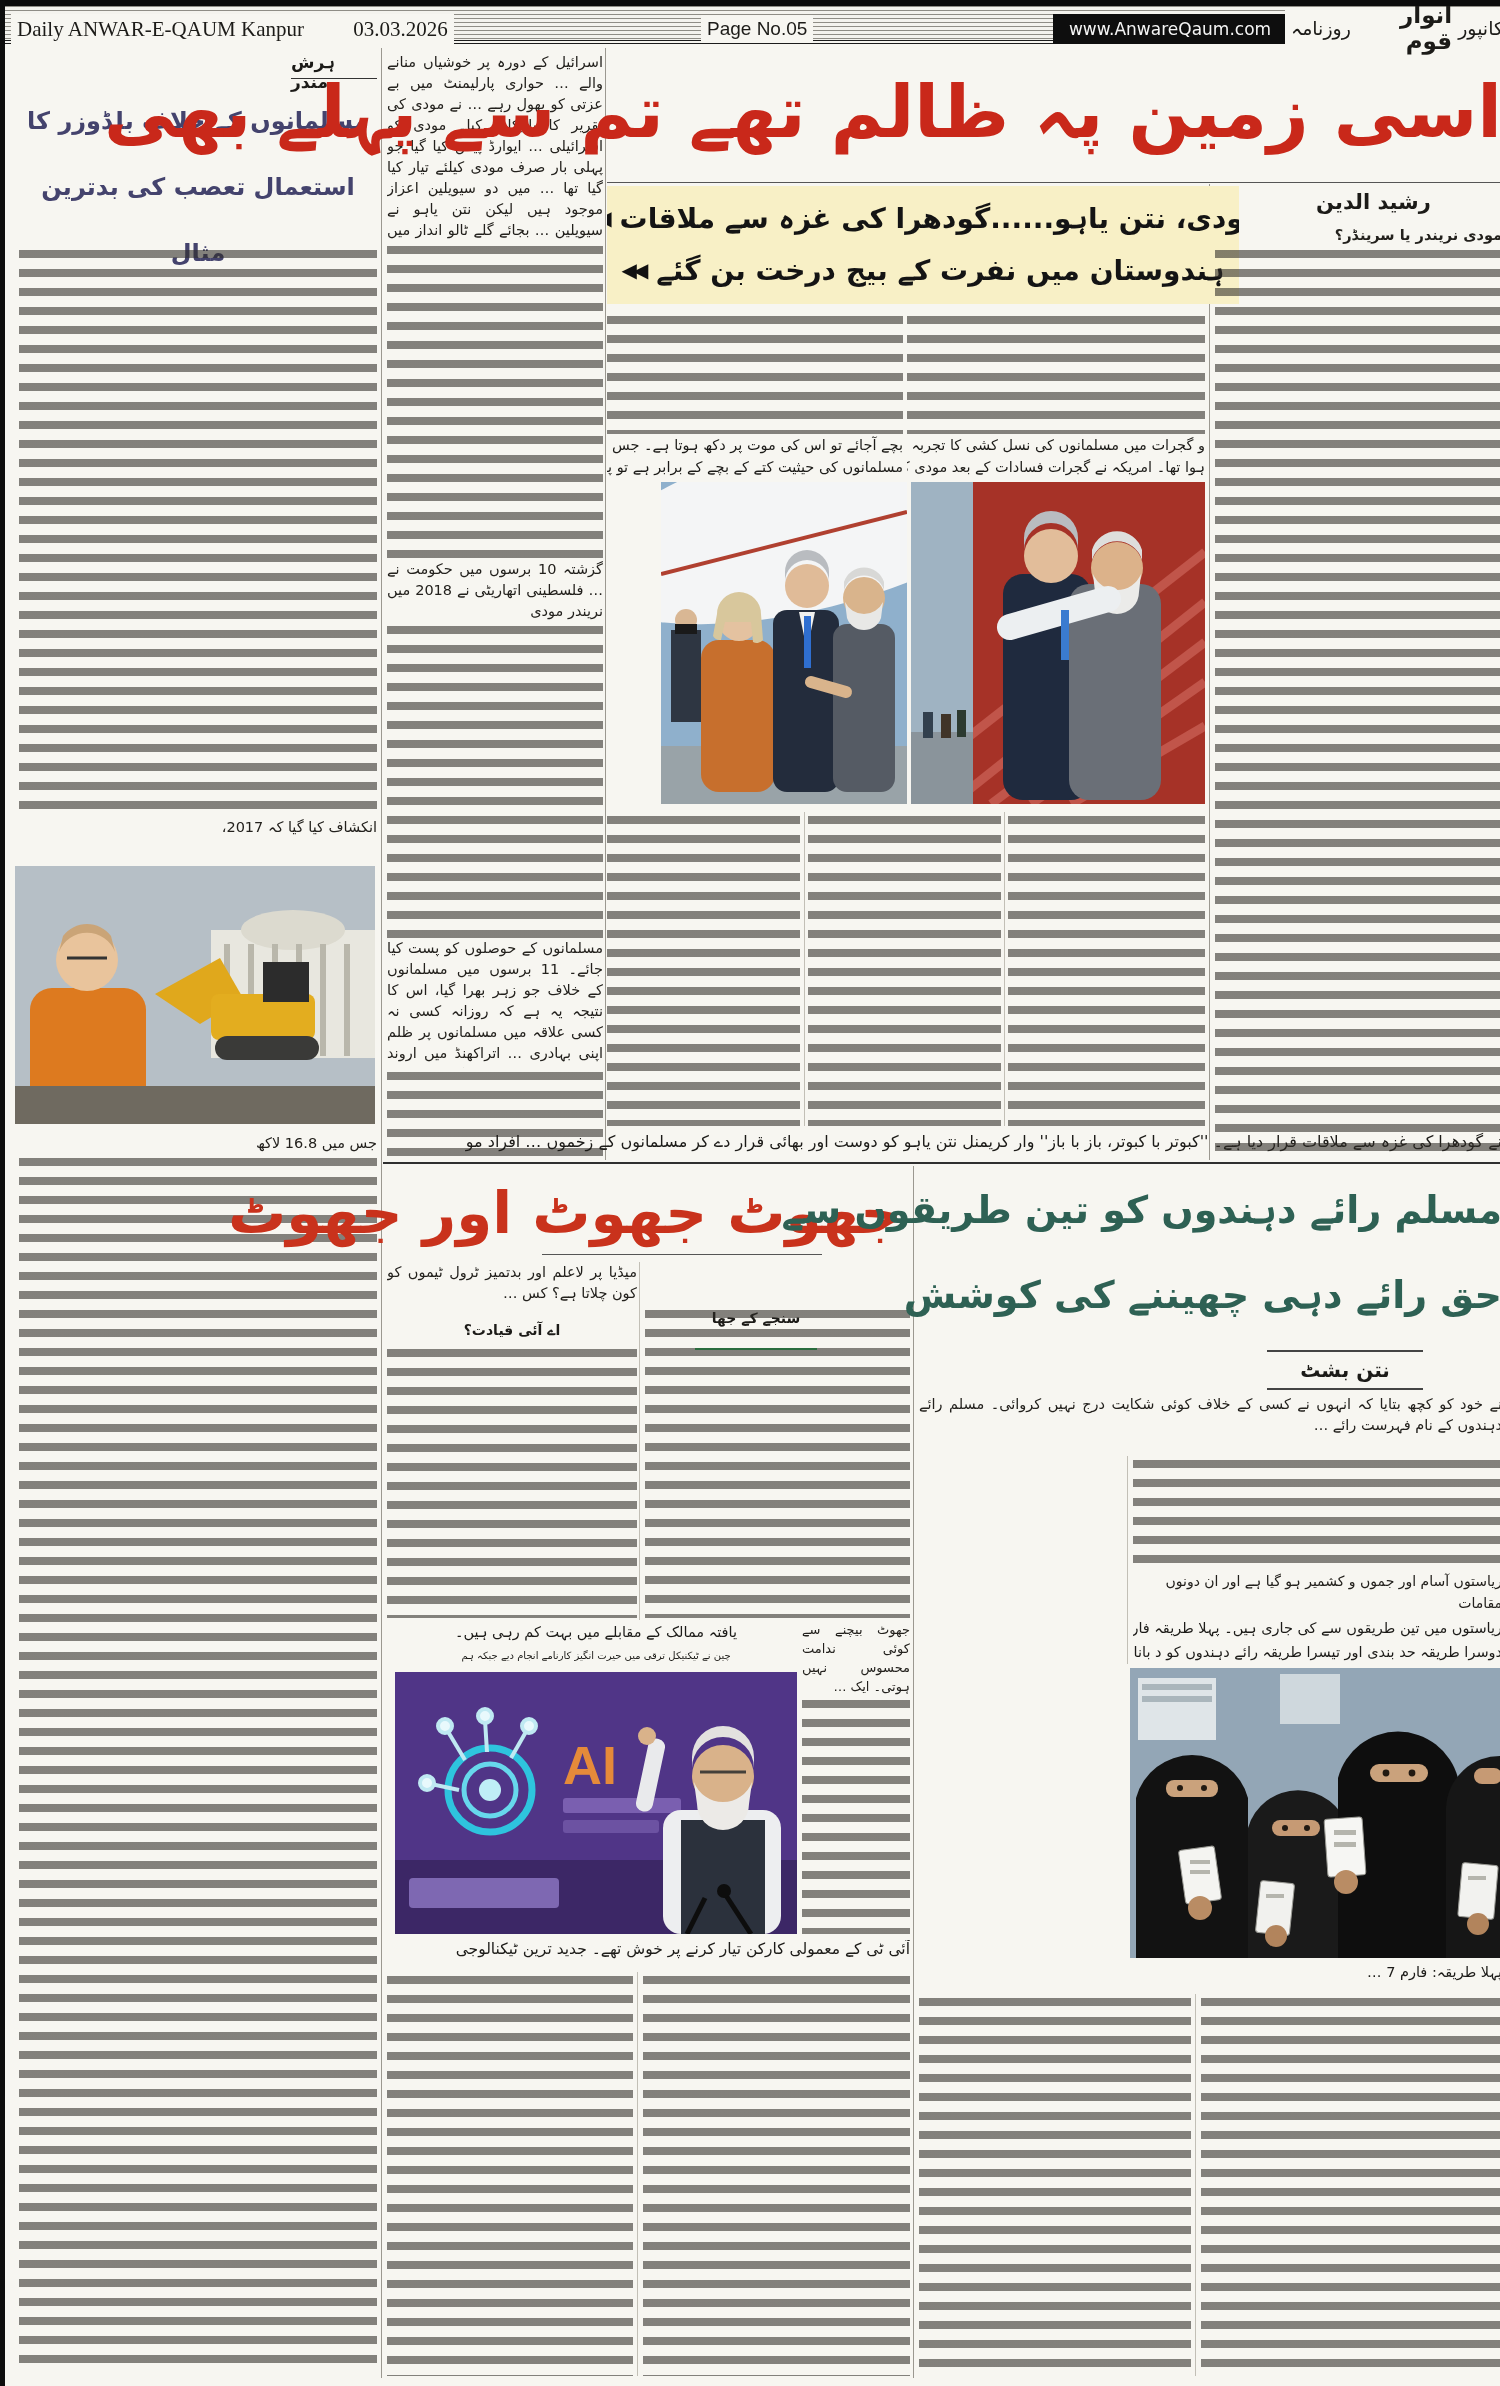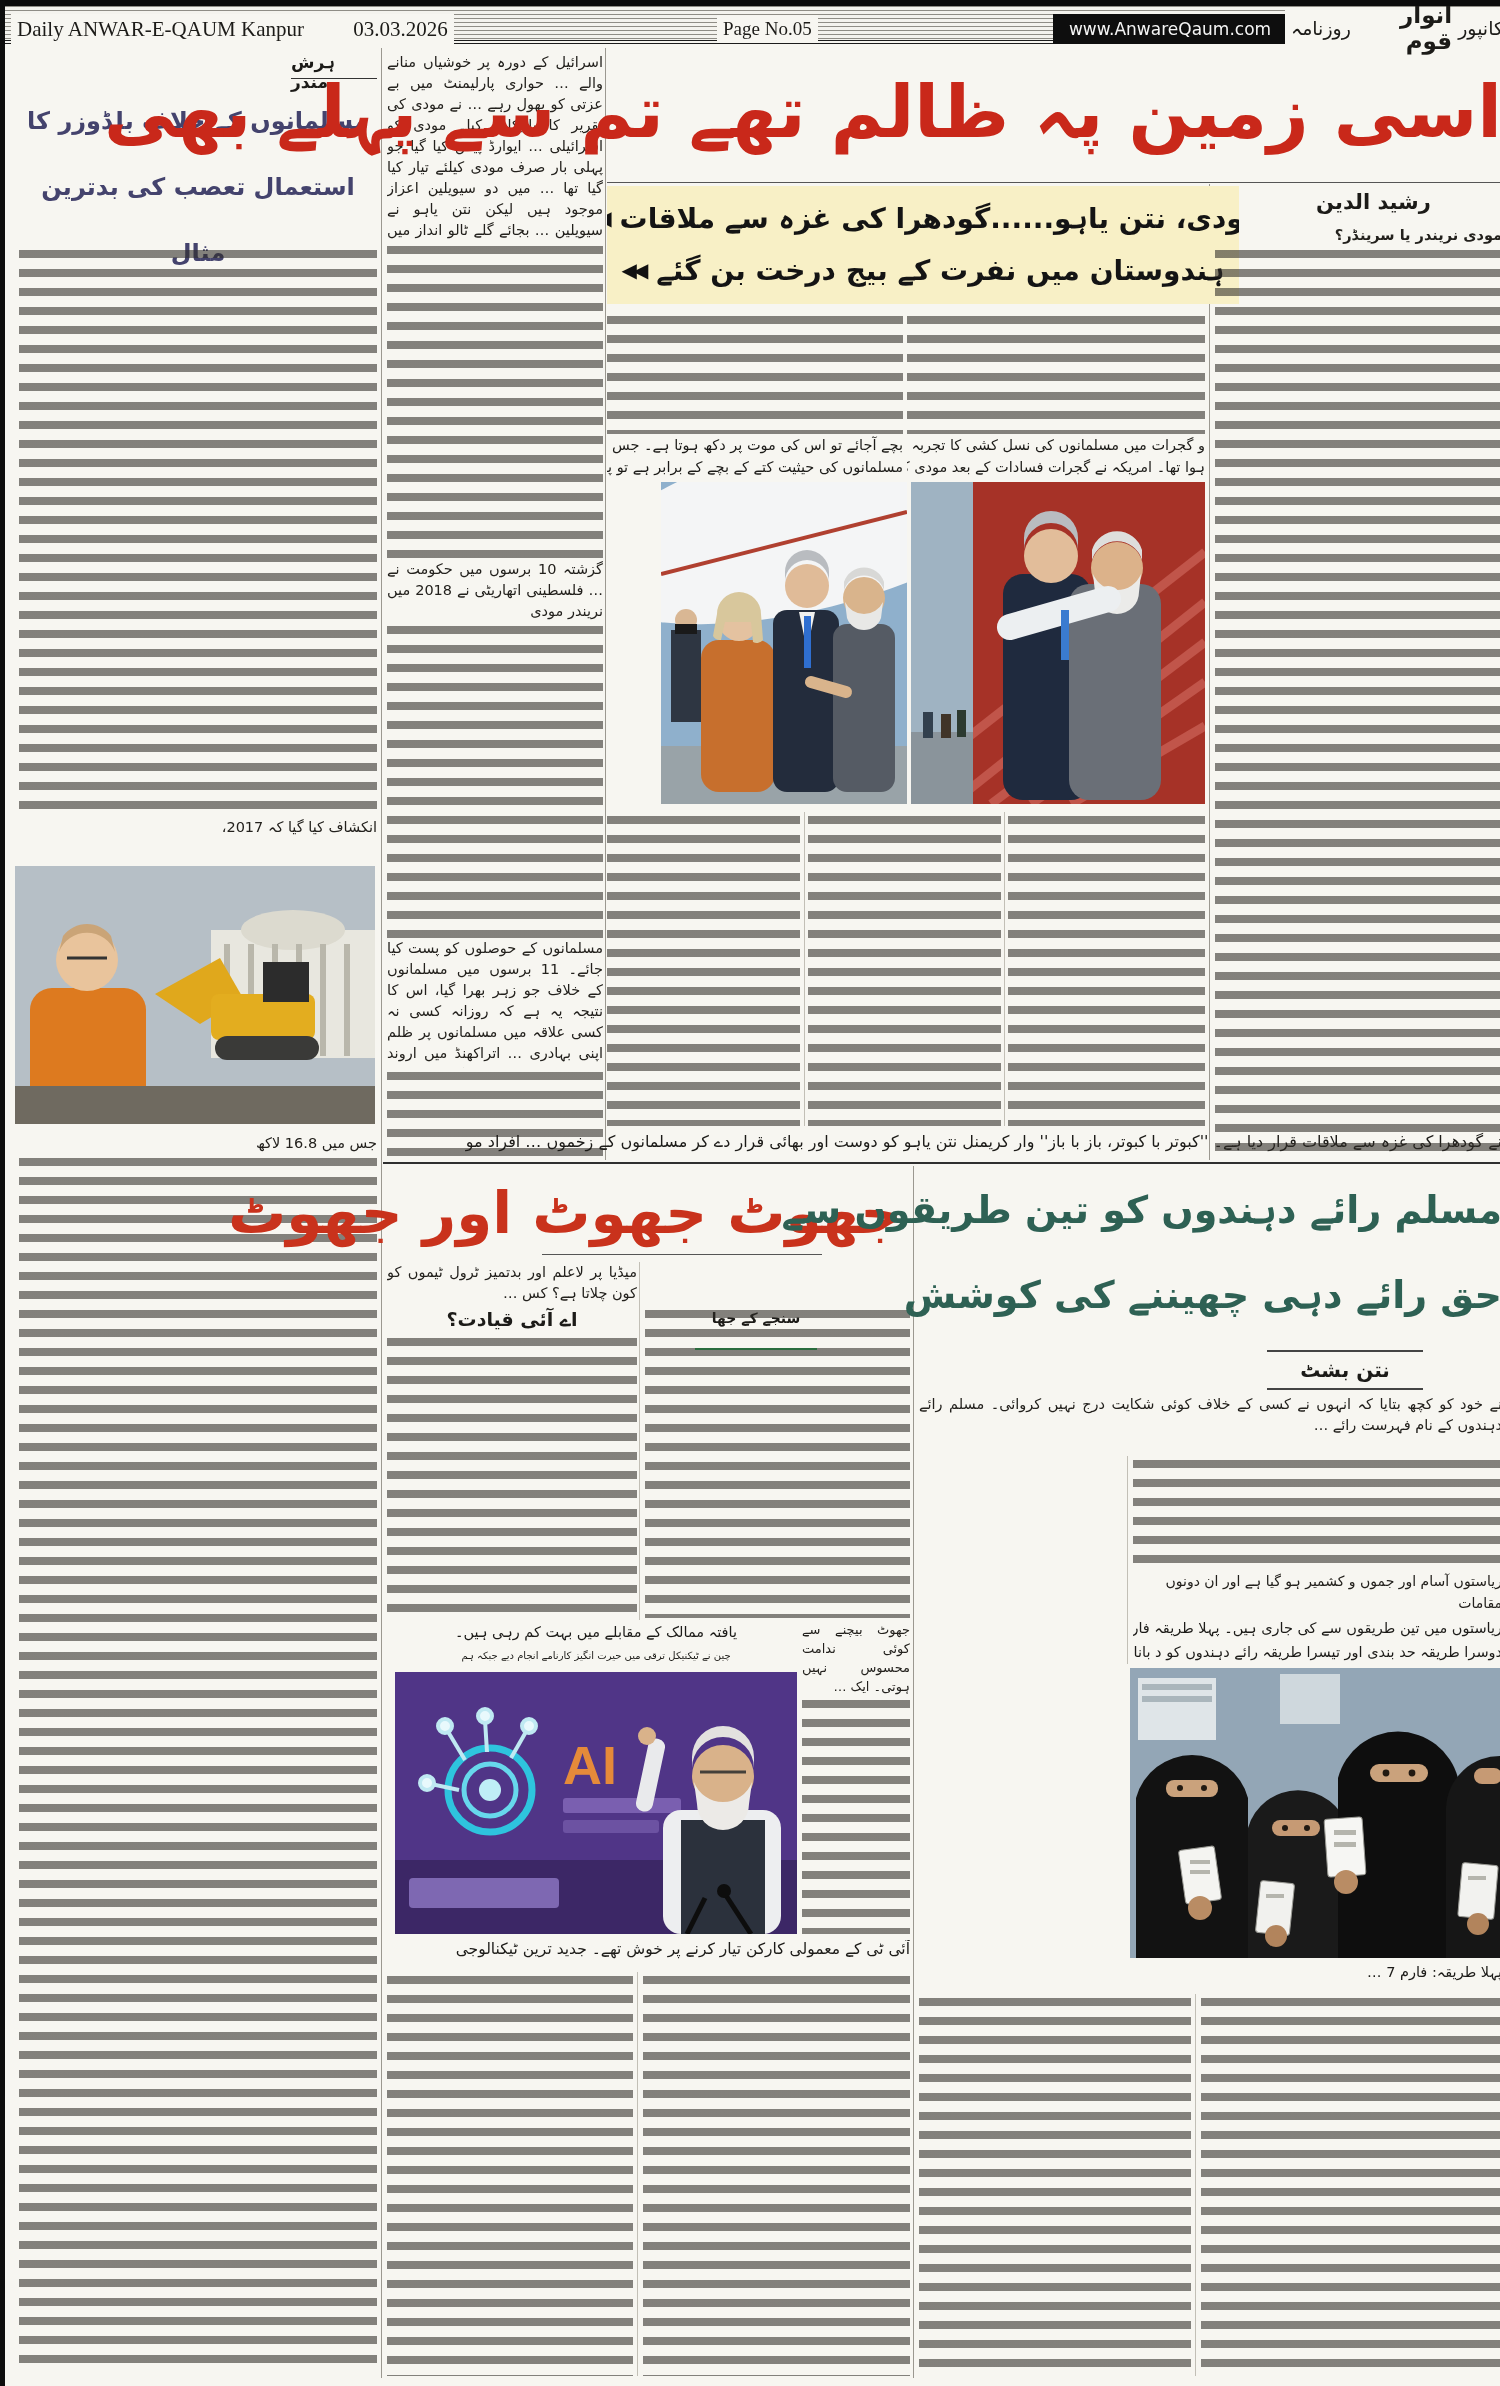--- a/index.html
+++ b/index.html
@@ -42,21 +42,21 @@
 </head>
 <body>
 
 <div id="page">
 
   <div id="hdr" class="abs">
     <div class="chip" style="left:6px;top:8px;height:30px;font-family:'Liberation Serif',serif;font-size:21px;gap:22px;">
       <span>Daily ANWAR-E-QAUM Kanpur</span>&nbsp;
       <span>03.03.2026</span>
     </div>
-    <div class="chip" style="left:712px;top:9px;height:28px;font-family:Liberation Serif, serif;font-size:19px;">Page No.05</div>
+    <div class="chip" style="left:696px;top:9px;height:28px;font-family:Liberation Sans, sans-serif;font-size:19px;">Page No.05</div>
     <div class="chip" style="left:1048px;top:8px;height:30px;background:#0e0e0e;color:#f5f5f5;font-size:17px;width:222px;justify-content:center;">www.AnwareQaum.com</div>
     <div class="chip ur" style="left:1280px;top:4px;height:36px;width:212px;justify-content:flex-end;font-size:19px;">
       <span>کانپور</span>&nbsp;
       <b style="font-size:23px;">انوار قوم</b>&nbsp;
       <span>روزنامہ</span>
     </div>
   </div>
 
   <div class="vr" style="left:376px;top:48px;height:2330px;"></div>
   <div class="vr" style="left:600px;top:48px;height:1112px;"></div>
@@ -208,21 +208,21 @@
     <div class="sim grow"></div>
   </div>
 
   <div class="abs ur" id="hl-jhoot" style="left:388px;top:1170px;width:509px;height:86px;">جھوٹ جھوٹ اور جھوٹ</div>
   <div class="hrl" style="left:537px;top:1254px;width:280px;"></div>
 
   <div class="abs ur byline" style="left:690px;top:1310px;width:122px;height:38px;font-size:14px;border-bottom:2px solid #22c55e;">سنجے کے جھا</div>
 
   <div class="abs col" style="left:382px;top:1262px;width:250px;height:356px;">
     <div class="lead" style="max-height:68px;overflow:hidden;">میڈیا پر لاعلم اور بدتمیز ٹرول ٹیموں کو کون چلاتا ہے؟ کس …</div>
-    <div class="ur byline" style="font-size:19px;height:30px;line-height:30px;">اے آئی قیادت؟</div>
+    <div class="ur byline" style="font-size:14px;height:30px;line-height:30px;margin-top:11px;">اے آئی قیادت؟</div>
     <div class="sim grow"></div>
   </div>
   <div class="abs sim" style="left:640px;top:1306px;width:265px;height:312px;"></div>
 
   <div class="abs" style="left:390px;top:1620px;width:402px;height:50px;">
     <div class="line1" style="font-size:14.5px;line-height:24px;text-align:center;">یافتہ ممالک کے مقابلے میں بہت کم رہی ہیں۔</div>
     <div class="line1" style="font-size:10px;line-height:24px;text-align:center;">چین نے ٹیکنیکل ترقی میں حیرت انگیز کارنامے انجام دیے جبکہ ہم</div>
   </div>
 
   <div class="abs" style="left:390px;top:1672px;width:336px;height:262px;">

